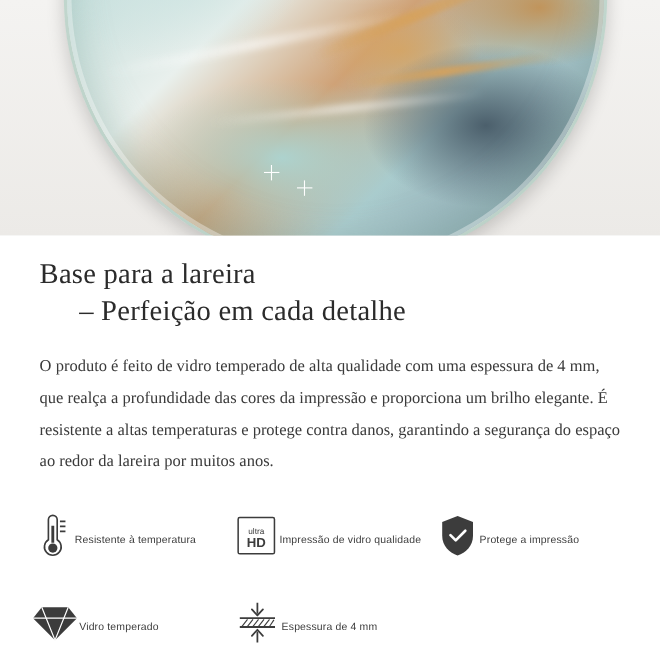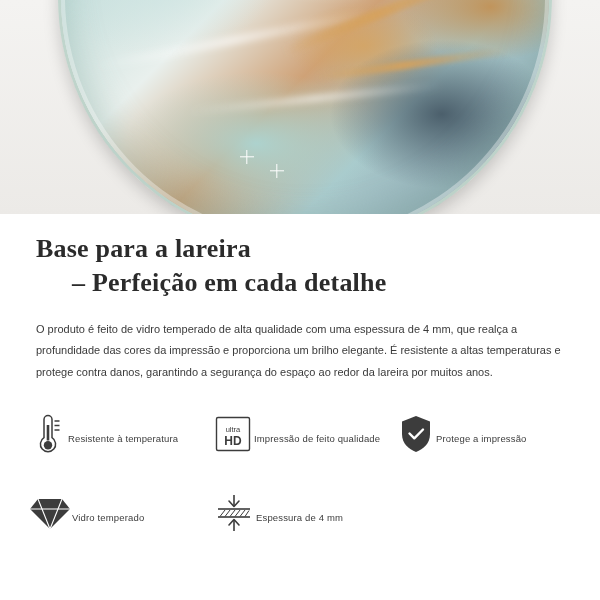--- a/index.html
+++ b/index.html
@@ -99,29 +99,29 @@
 
   
   .content {
     padding: 18px 36px 0 36px;
   }
   .headline {
     font-family: "Liberation Serif", serif;
     font-size: 26px;
     line-height: 1.32;
     color: #2b2b2b;
-    font-weight: 700;
+    font-weight: 400;
     margin: 0 0 18px 0;
     letter-spacing: 0.2px;
   }
   .headline .line2 { display: block; margin-left: 36px; }
 
   .paragraph {
-    font-family: Liberation Sans, sans-serif;
-    font-size: 11px;
+    font-family: Liberation Serif, serif;
+    font-size: 15px;
     line-height: 1.95;
     color: #3a3a3a;
     margin: 0;
     max-width: 532px;
   }
 
   
   .features {
     display: grid;
     grid-template-columns: repeat(3, 1fr);
@@ -195,21 +195,21 @@
     </div>
 
     <div class="feature">
       <div class="feature-icon">
         <svg width="42" height="42" viewBox="0 0 42 42">
           <rect x="4.5" y="4.5" width="33" height="33" rx="1.5" fill="none" stroke="#3c3c3c" stroke-width="1.4"></rect>
           <text x="21" y="19" text-anchor="middle" font-family="Liberation Sans, sans-serif" font-size="7.5" fill="#3c3c3c">ultra</text>
           <text x="21" y="31.5" text-anchor="middle" font-family="Liberation Sans, sans-serif" font-size="12" font-weight="bold" fill="#3c3c3c">HD</text>
         </svg>
       </div>
-      <div class="feature-label">Impressão de feito qualidade</div>
+      <div class="feature-label">Impressão de vidro qualidade</div>
     </div>
 
     <div class="feature">
       <div class="feature-icon">
         <svg width="40" height="44" viewBox="0 0 40 44">
           <path d="M20 4 L34 9.5 V22 c0 9.5 -6.6 15.2 -14 18 -7.4 -2.8 -14 -8.5 -14 -18 V9.5 Z" fill="#3c3c3c"></path>
           <path d="M13.5 21.5 l4.8 4.8 L27 17.5" fill="none" stroke="#ffffff" stroke-width="2.4" stroke-linecap="round" stroke-linejoin="round"></path>
         </svg>
       </div>
       <div class="feature-label">Protege a impressão</div>

